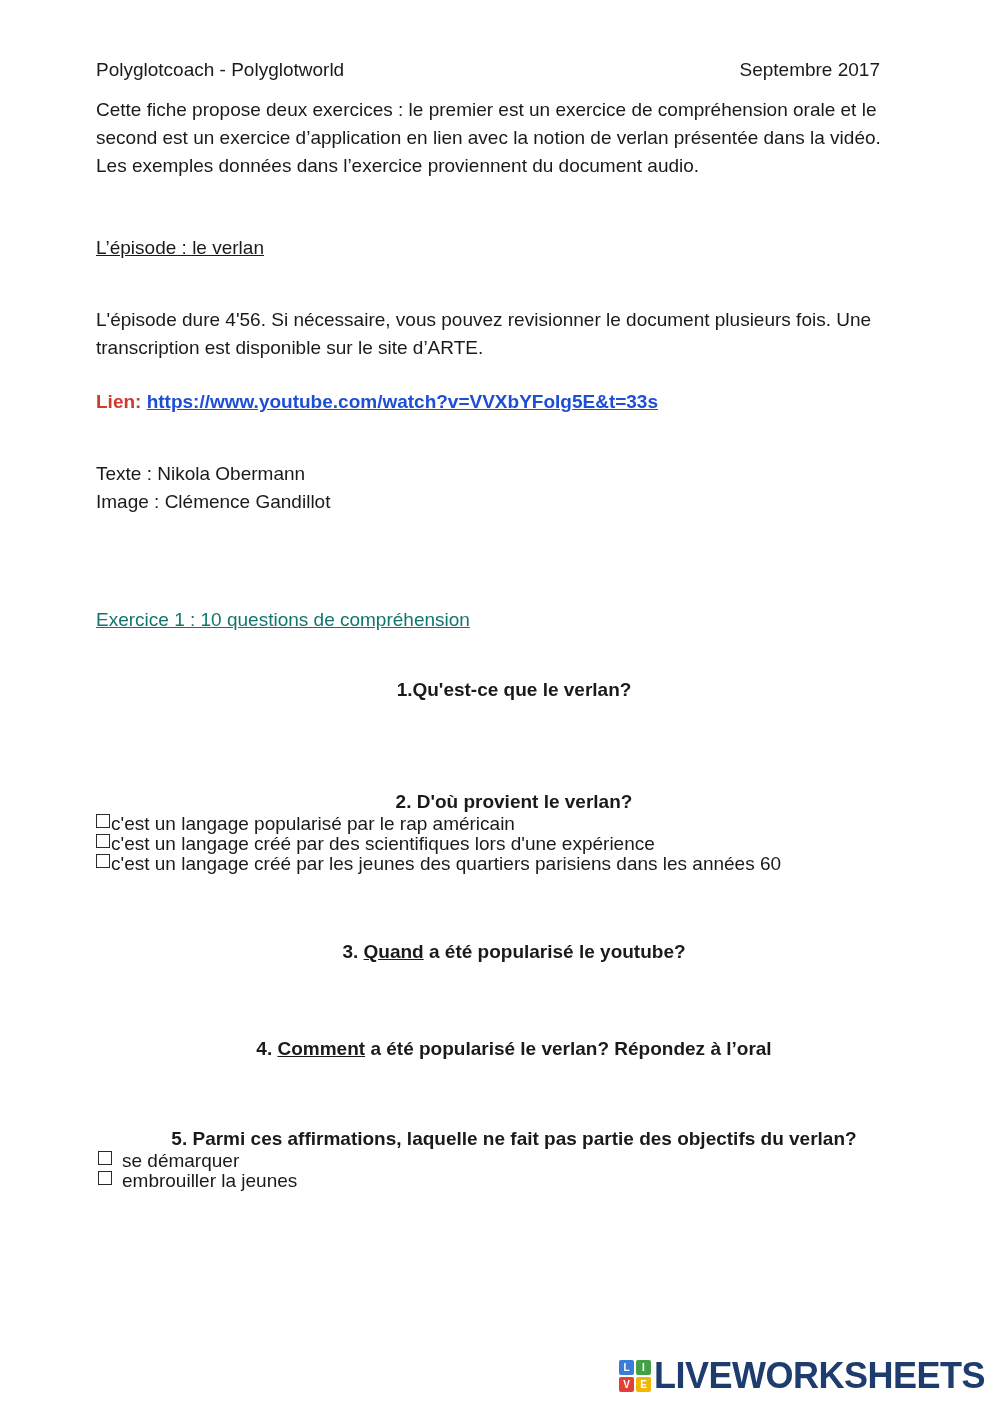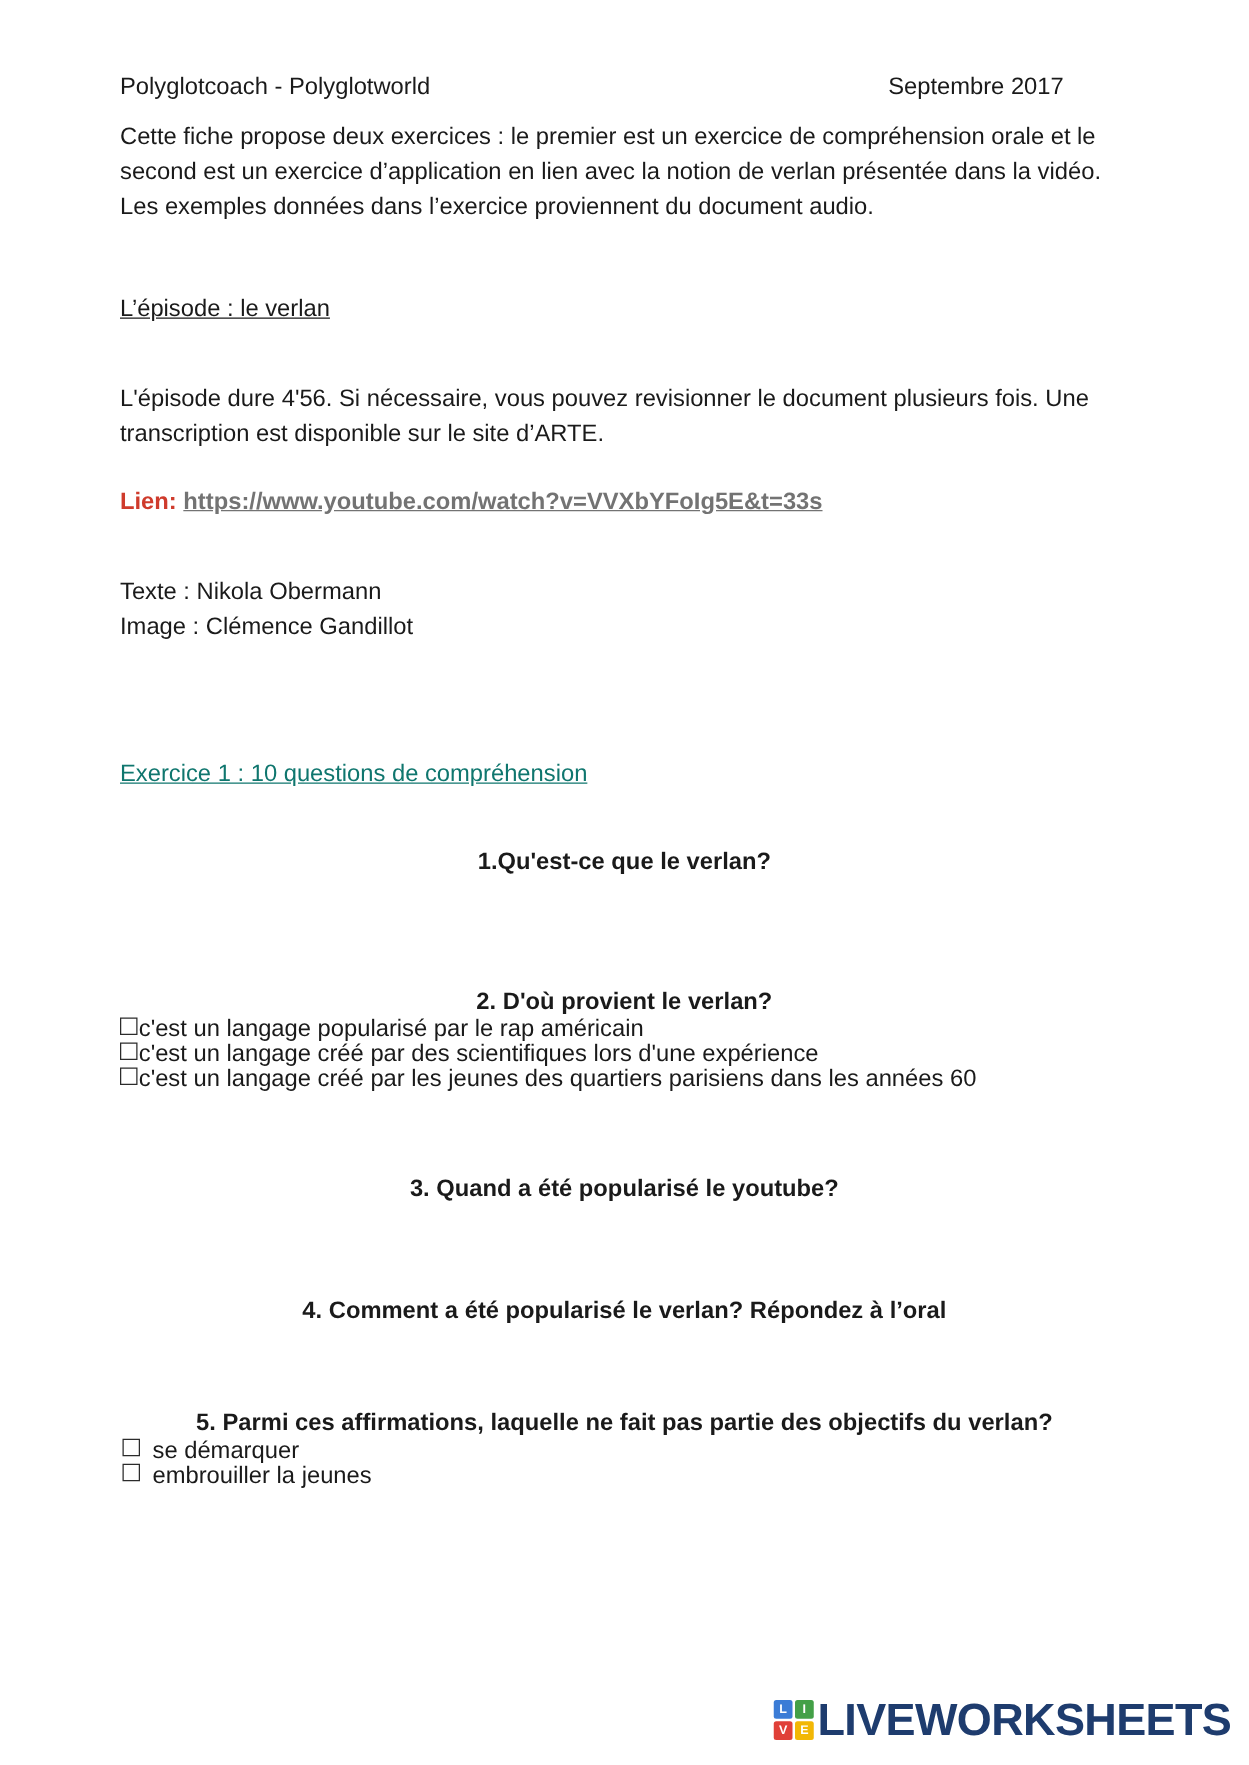--- a/index.html
+++ b/index.html
@@ -8,21 +8,21 @@
     position:relative;
     background:#ffffff;
     font-family:"Liberation Sans", sans-serif;
     color:#1a1a1a;
     font-size:19px;
     overflow:hidden;
   }
   .page {
     position:relative;
     width:999px; height:1412px;
-    padding:58px 96px 0 96px;
+    padding:58px 67px 0 96px;
   }
   .doc-header {
     display:flex;
     justify-content:space-between;
     align-items:flex-start;
     line-height:24px;
   }
   .doc-header .date { margin-right:52px; }
   .intro {
     margin-top:14px;
@@ -39,37 +39,37 @@
     line-height:28px;
     max-width:812px;
   }
   .link-line {
     margin-top:28px;
     font-weight:bold;
     color:#cf3b2c;
     line-height:24px;
   }
   .link-line a {
-    color:#737373;
+    color:#1d4ed8;
     text-decoration:underline;
     cursor:pointer;
   }
   .credits { margin-top:46px; line-height:28px; }
   .exercise-heading {
     margin-top:92px;
     color:#0f766e;
     text-decoration:underline;
     line-height:24px;
   }
   .question {
     font-weight:bold;
     line-height:24px;
     text-align:center;
   }
-  .question .u { }
+  .question .u { text-decoration:underline; }
   .q1 { margin-top:46px; }
   .q2 { margin-top:88px; }
   .q3 { margin-top:66px; }
   .q4 { margin-top:73px; }
   .q5 { margin-top:66px; }
   .option {
     line-height:20px;
     display:flex;
     align-items:flex-start;
   }

